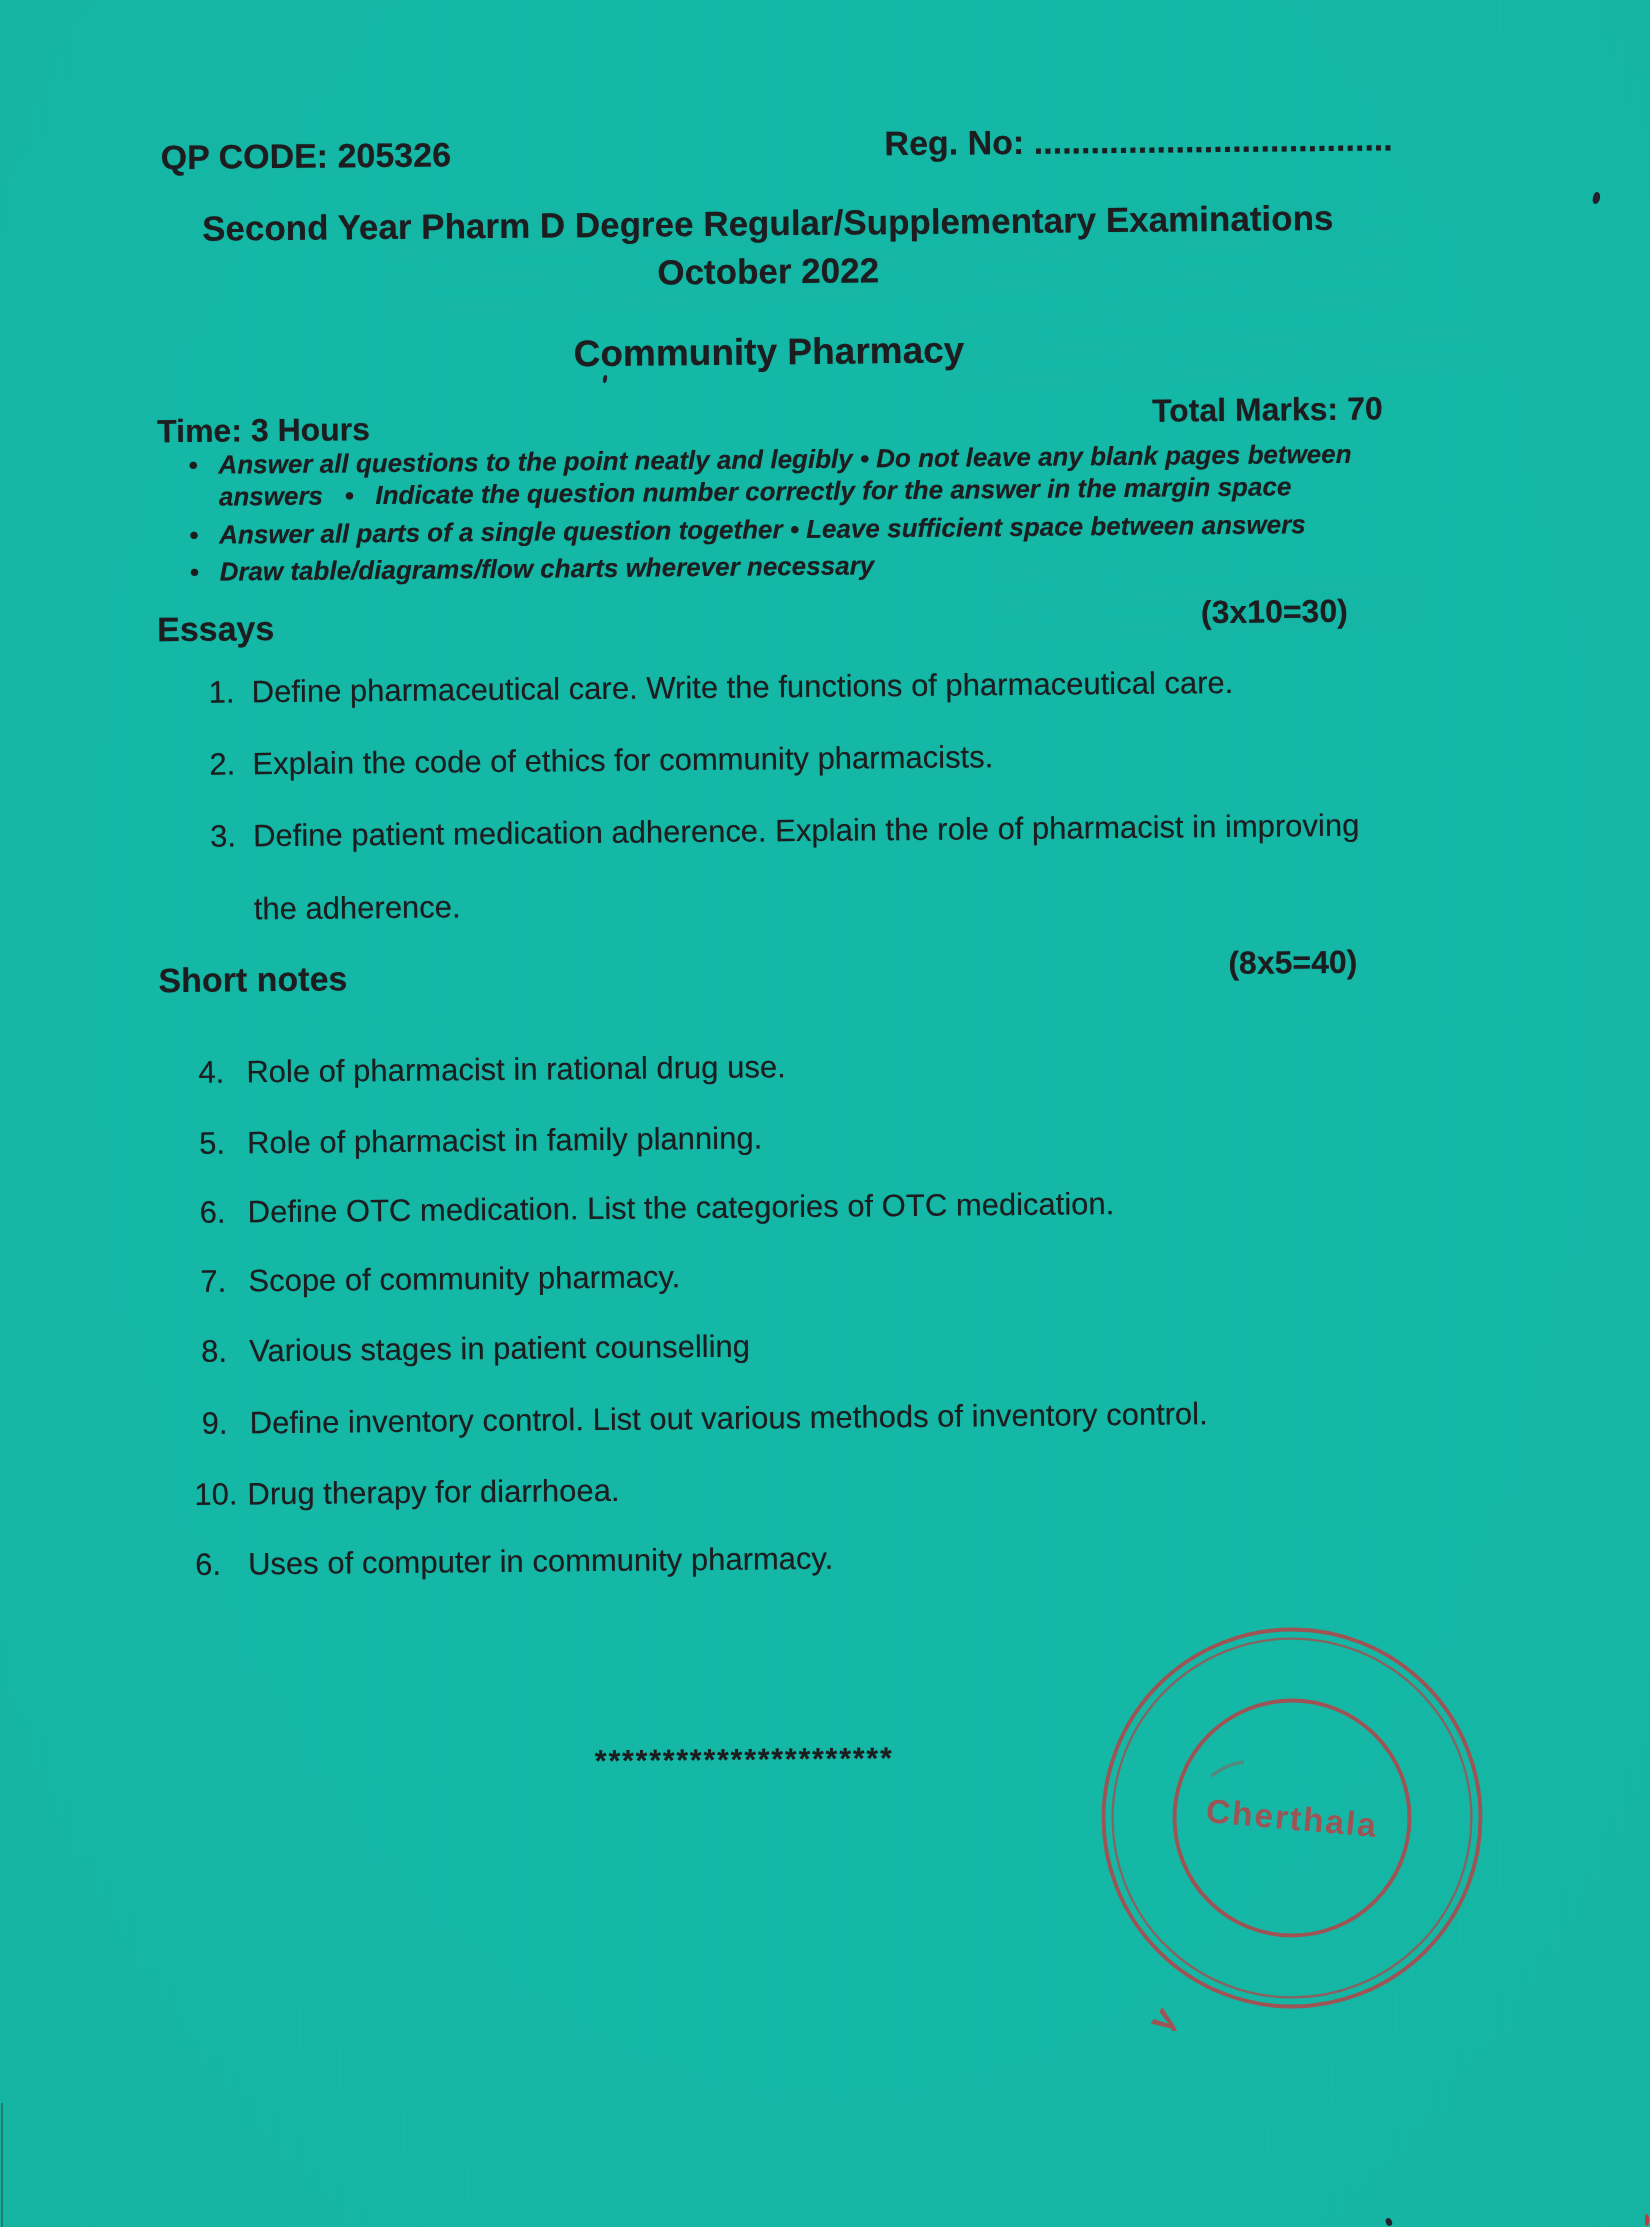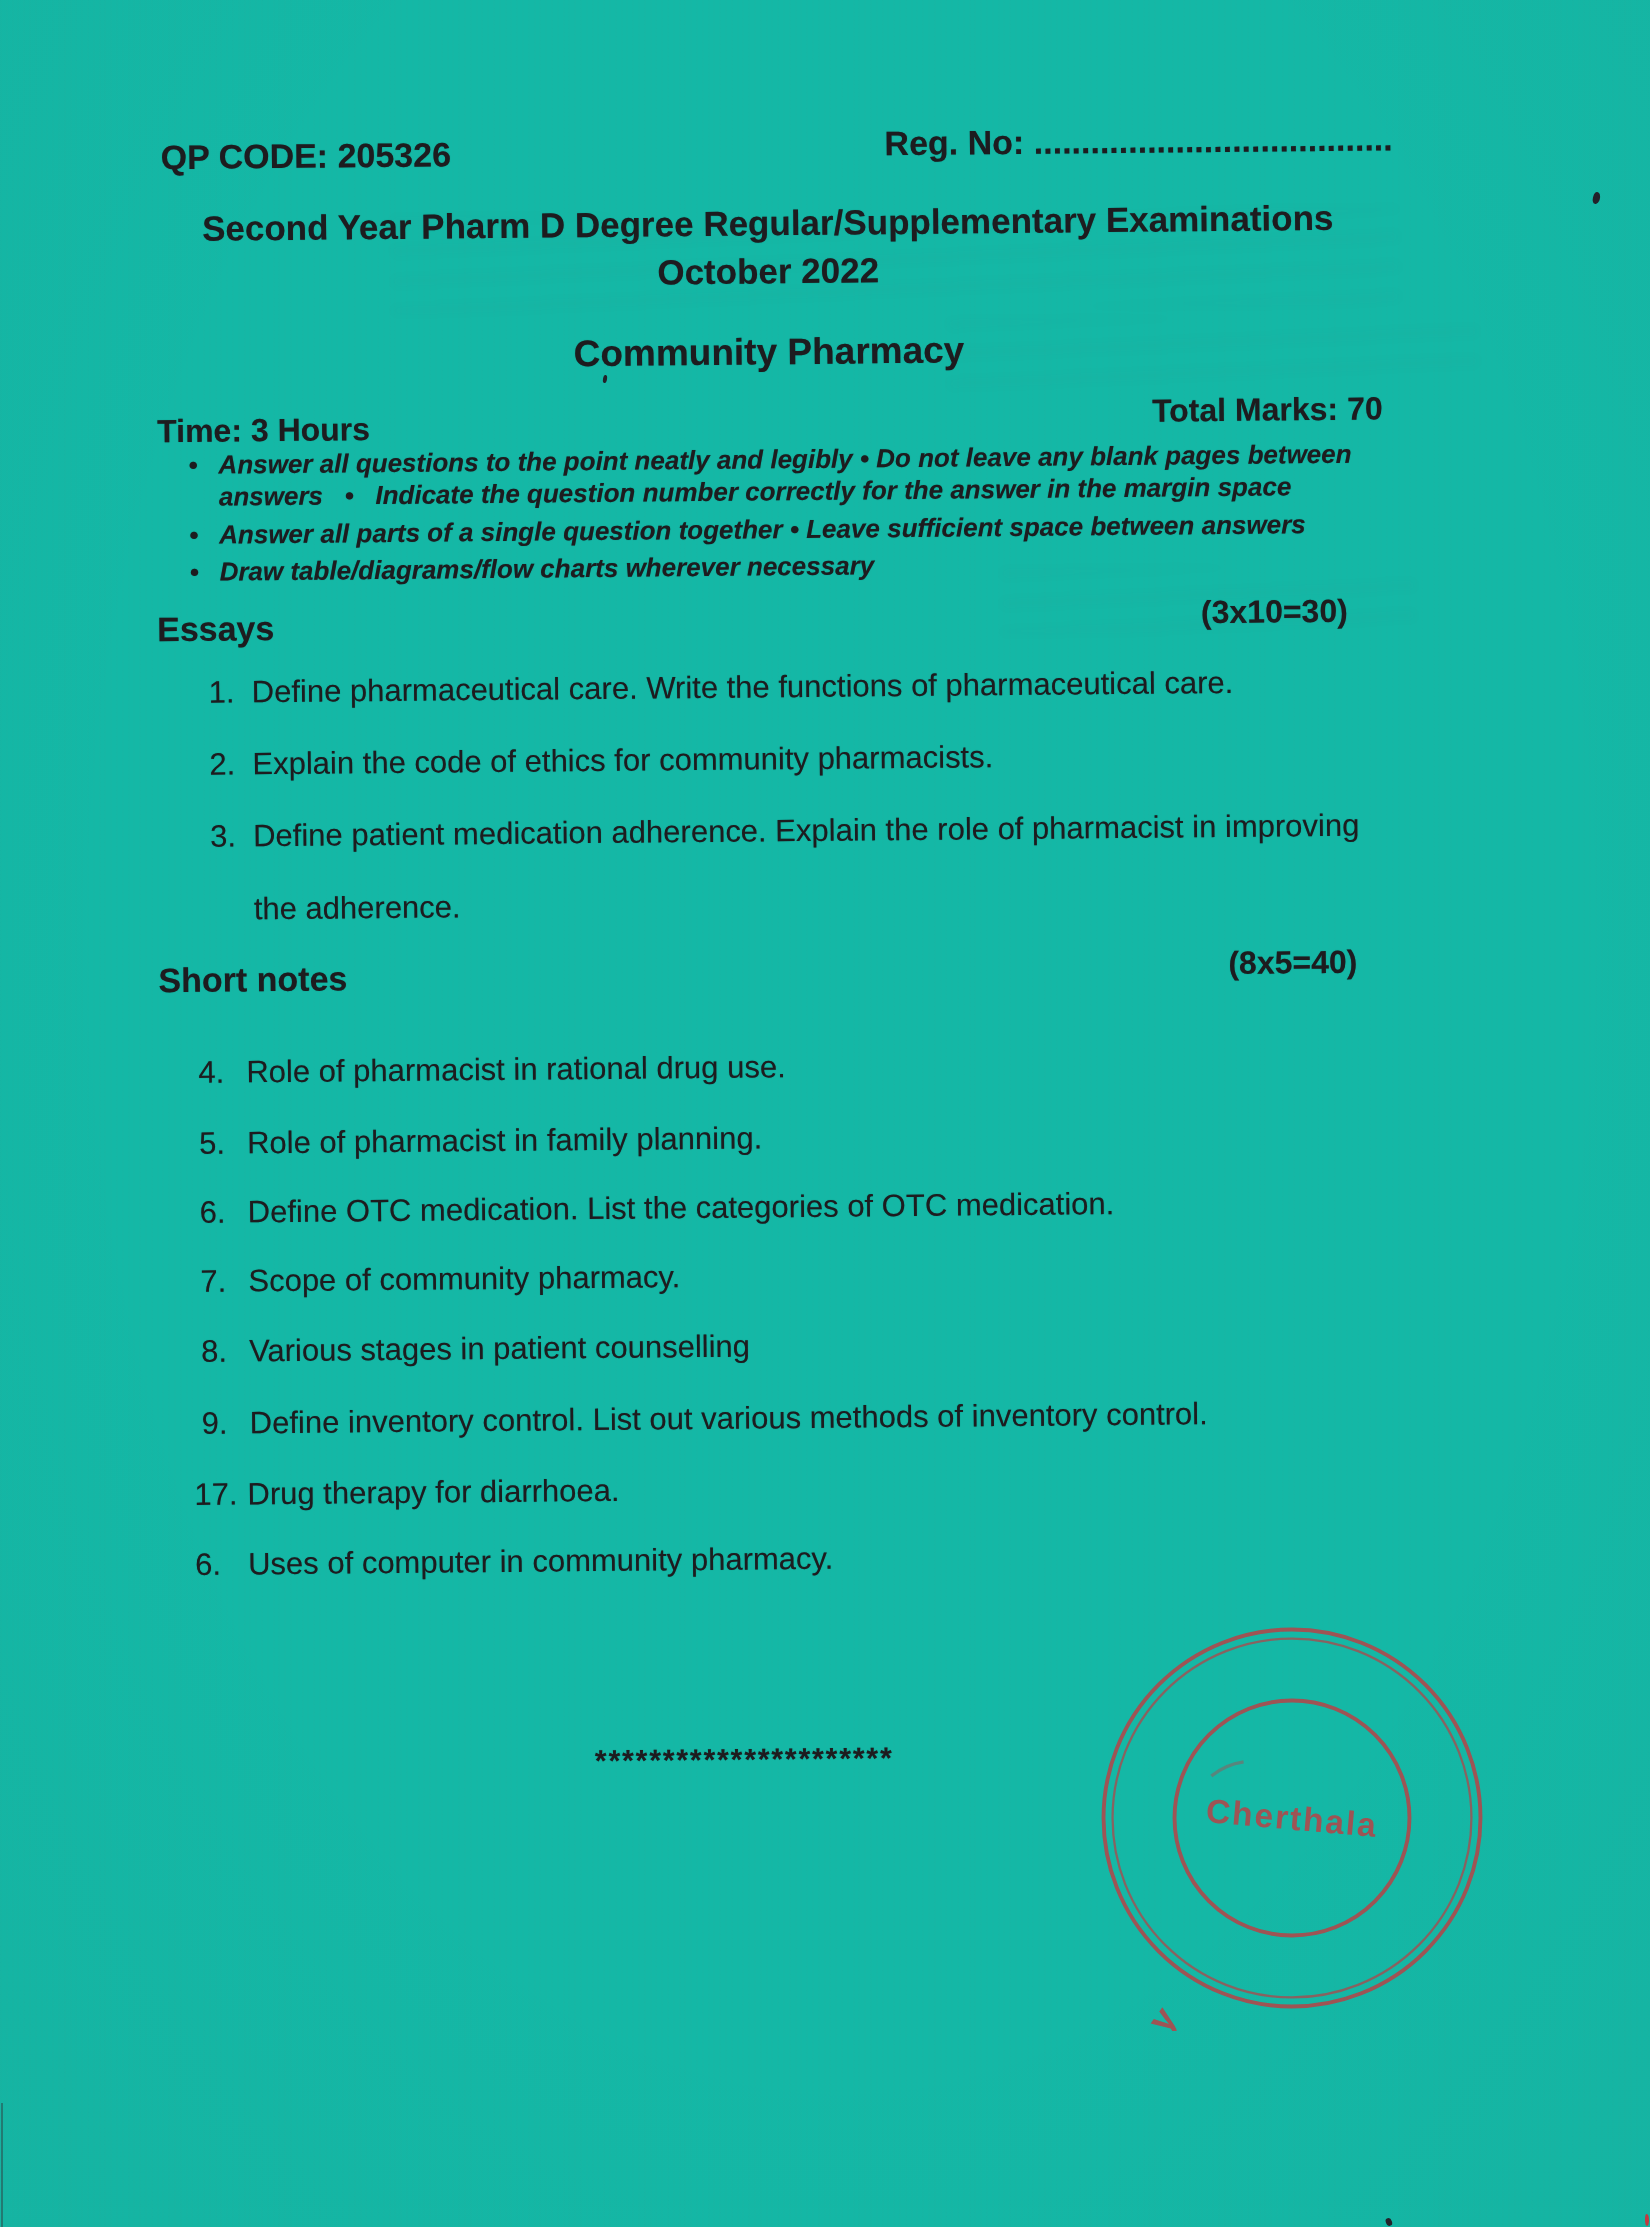--- a/index.html
+++ b/index.html
@@ -99,21 +99,21 @@
 
       <div class="line f48" style="left:198px;top:1259px">7.</div>
       <div class="line f48" style="left:246px;top:1259px">Scope of community pharmacy.</div>
 
       <div class="line f48" style="left:198px;top:1329px">8.</div>
       <div class="line f48" style="left:246px;top:1329px">Various stages in patient counselling</div>
 
       <div class="line f48" style="left:198px;top:1401px">9.</div>
       <div class="line f48" style="left:246px;top:1401px">Define inventory control. List out various methods of inventory control.</div>
 
-      <div class="line f48" style="left:190px;top:1472px">17.</div>
+      <div class="line f48" style="left:190px;top:1472px">10.</div>
       <div class="line f48" style="left:243px;top:1472px">Drug therapy for diarrhoea.</div>
 
       <div class="line f48" style="left:190px;top:1542px">6.</div>
       <div class="line f48" style="left:243px;top:1542px">Uses of computer in community pharmacy.</div>
     </div>
 
     <div class="line b f46 stars" style="left:588px;top:1742px">**********************</div>
 
     <div class="bleed" style="left:400px;top:213px;width:1006px;height:97px"></div>
     <div class="bleed" style="left:955px;top:321px;width:529px;height:68px"></div>

